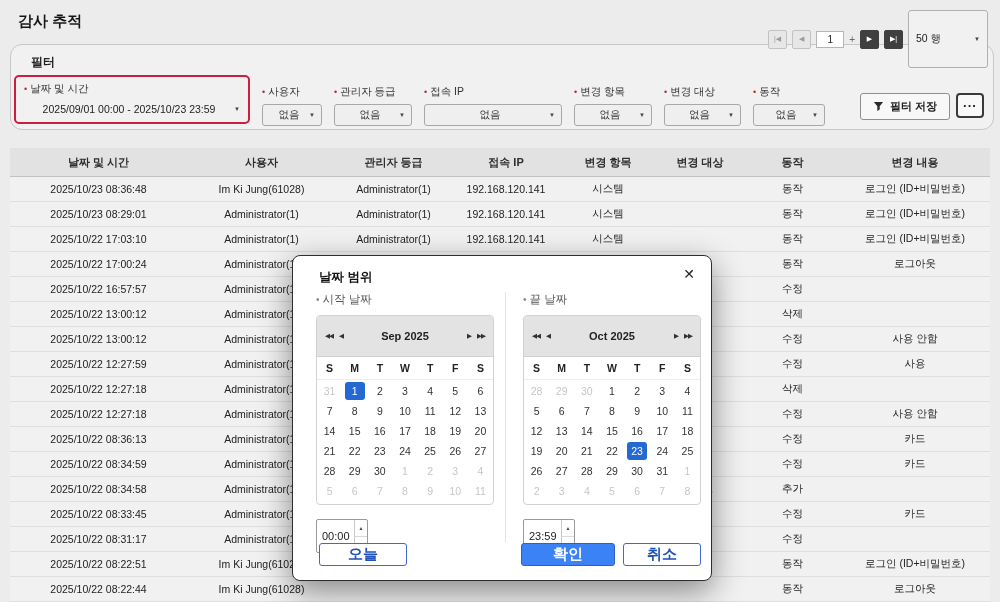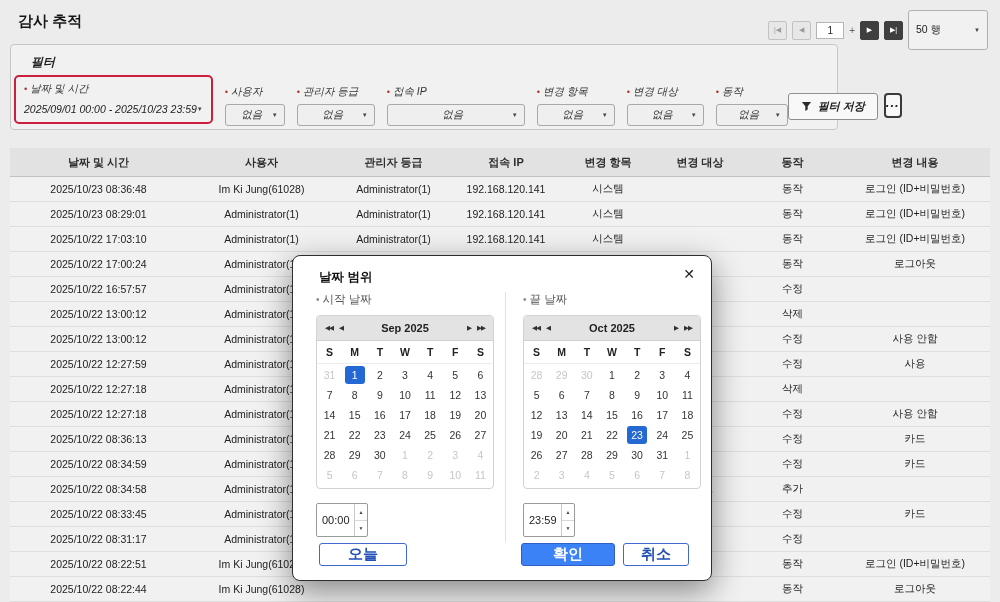--- a/index.html
+++ b/index.html
@@ -12,26 +12,26 @@
   .page-title{position:absolute;left:18px;top:12px;font-size:15px;font-weight:bold;color:#151515;}
 
   
   .pager{position:absolute;top:10px;right:12px;display:flex;align-items:center;gap:5px;z-index:2;}
   .pg-btn{width:17px;height:17px;display:flex;align-items:center;justify-content:center;
     border:1px solid #c2c2c2;background:#e7e7e7;color:#9b9b9b;border-radius:2px;font-size:7px;cursor:pointer;}
   .pg-btn.dark{background:#3f3f3f;border-color:#3f3f3f;color:#ffffff;}
   .pg-input{width:26px;height:15px;border:1px solid #b5b5b5;background:#fff;text-align:center;font-size:10px;color:#222;padding:0;}
   .pg-plus{font-size:10px;color:#666;}
   .rows-select{height:20px;min-width:64px;border:1px solid #b0b0b0;background:#f1f1f1;border-radius:3px;
-    display:flex;align-items:center;justify-content:space-between;padding:9px 7px;font-size:10.5px;color:#222;gap:0;cursor:pointer;}
+    display:flex;align-items:center;justify-content:space-between;padding:18px 7px;font-size:10.5px;color:#222;gap:0;cursor:pointer;}
   .caret{font-size:6px;color:#444;line-height:1;}
 
   
-  .filter-panel{position:absolute;left:10px;top:44px;width:828px;height:86px;background:#f1f1f1;
-    border:1px solid #c7c7c7;border-radius:4px;box-sizing:border-box;font-style:italic;}
+  .filter-panel{position:absolute;left:10px;top:44px;width:984px;height:86px;background:#f1f1f1;
+    border:1px solid #c7c7c7;border-radius:12px;box-sizing:border-box;}
   .filter-title{position:absolute;left:20px;top:9px;font-size:12px;font-weight:bold;color:#222;}
   .filter-row{position:absolute;left:3px;top:30px;right:9px;display:flex;align-items:flex-start;}
   .fgroup{display:flex;flex-direction:column;margin-left:12px;margin-top:10px;}
   .flabel{font-size:10.5px;color:#333;margin-bottom:5px;white-space:nowrap;display:flex;align-items:center;}
   .bullet{color:#b03030;margin-right:3px;font-size:9px;line-height:1;}
   .fselect{height:22px;border:1px solid #a8a8a8;background:#efefef;border-radius:3px;display:flex;align-items:center;
     box-sizing:border-box;padding:0 6px;cursor:pointer;}
   .fvalue{flex:1;text-align:center;font-size:10.5px;color:#333;white-space:nowrap;overflow:hidden;}
   .g1 .fselect{width:60px}.g2 .fselect{width:78px}.g3 .fselect{width:138px}
   .g4 .fselect{width:78px}.g5 .fselect{width:77px}.g6 .fselect{width:72px}
@@ -56,42 +56,42 @@
   .dialog{position:absolute;left:284px;top:255px;width:420px;height:326px;background:#ffffff;
     border:1px solid #2e2e2e;border-radius:8px;box-shadow:0 10px 32px rgba(0,0,0,.45);z-index:10;box-sizing:border-box;margin-left:8px;}
   .dlg-title{position:absolute;left:26px;top:13px;font-size:12.5px;font-weight:bold;color:#111;}
   .dlg-close{position:absolute;right:16px;top:10px;font-size:14px;color:#222;cursor:pointer;}
   .dlg-divider{position:absolute;left:212px;top:36px;width:1px;height:250px;background:#e2e2e2;}
   .panel{position:absolute;top:36px;width:178px;}
   .panel.start{left:23px;} .panel.end{left:230px;}
   .plabel{font-size:11.5px;color:#555;margin-bottom:8px;display:flex;align-items:center;}
   .plabel .bullet{color:#888;font-size:10px;}
   .cal{border:1px solid #d2d2d2;border-radius:4px;overflow:hidden;background:#fff;}
-  .cal-head{height:24px;background:#e3e3e3;display:flex;align-items:center;padding:0 5px;border-bottom:1px solid #d0d0d0;}
+  .cal-head{height:24px;background:#e3e3e3;display:flex;align-items:center;padding:8px 5px;border-bottom:1px solid #d0d0d0;}
   .cal-nav{font-size:6.5px;color:#333;padding:0 3px;cursor:pointer;letter-spacing:-1px;}
   .cal-month{flex:1;text-align:center;font-size:11px;font-weight:600;color:#222;}
   .cal-dow{display:grid;grid-template-columns:repeat(7,1fr);height:22px;align-items:center;text-align:center;
     font-size:10.5px;font-weight:bold;color:#222;border-bottom:1px solid #ececec;}
   .cal-grid{display:grid;grid-template-columns:repeat(7,1fr);grid-auto-rows:20px;padding:1px 0 3px;}
   .cal-day{display:flex;align-items:center;justify-content:center;font-size:10.5px;color:#333;cursor:pointer;}
   .cal-day.muted{color:#c6c6c6;}
   .cal-day.selected{background:#2468d4;color:#fff;border-radius:3px;width:20px;height:18px;margin:1px auto;}
   .time-box{margin-top:14px;width:52px;height:34px;border:1px solid #9a9a9a;border-radius:2px;background:#fff;
     display:flex;align-items:stretch;box-sizing:border-box;}
   .time-val{flex:1;font-size:11px;color:#222;display:flex;align-items:center;padding-left:5px;}
   .spin{display:flex;flex-direction:column;border-left:1px solid #c9c9c9;width:12px;cursor:pointer;}
   .spin span{flex:1;font-size:5px;display:flex;align-items:center;justify-content:center;color:#444;}
   .spin span:first-child{border-bottom:1px solid #d8d8d8;}
   .btn{position:absolute;height:23px;border-radius:3px;font-size:15px;display:flex;align-items:center;justify-content:center;
     box-sizing:border-box;font-weight:700;cursor:pointer;}
   .btn.outline{border:1px solid #3f69cc;color:#2050b8;background:#fff;}
   .btn.primary{background:#3b82f6;border:1px solid #2f5ec5;color:#fff;}
   .btn-today{left:26px;bottom:14px;width:88px;}
   .btn-ok{left:228px;bottom:14px;width:94px;}
-  .btn-cancel{left:330px;bottom:14px;width:66px;}
+  .btn-cancel{left:330px;bottom:14px;width:78px;}
 </style>
 </head>
 <body>
 
 <div class="page-title">감사 추적</div>
 
 <div class="pager">
   <div class="pg-btn">
       <span>|◀</span>
     </div>

